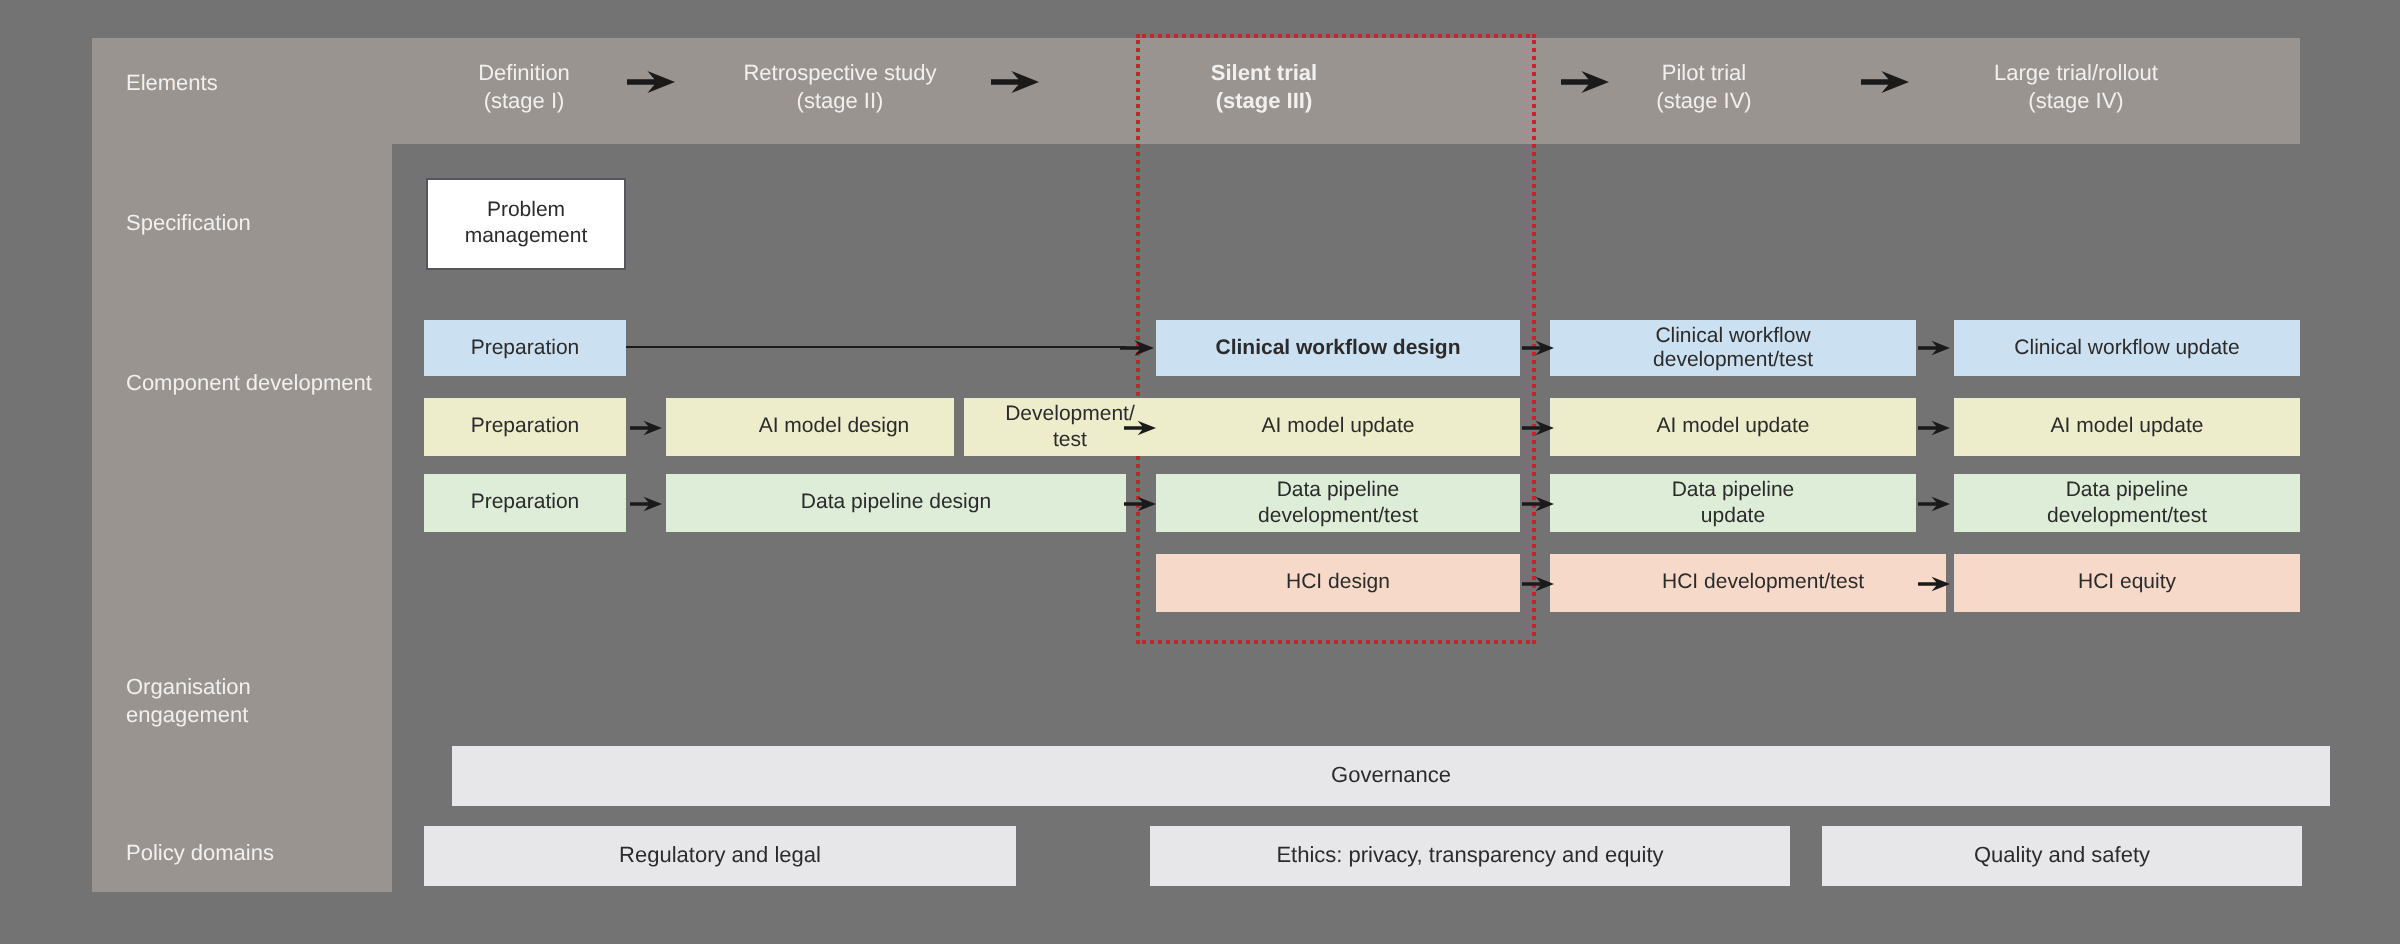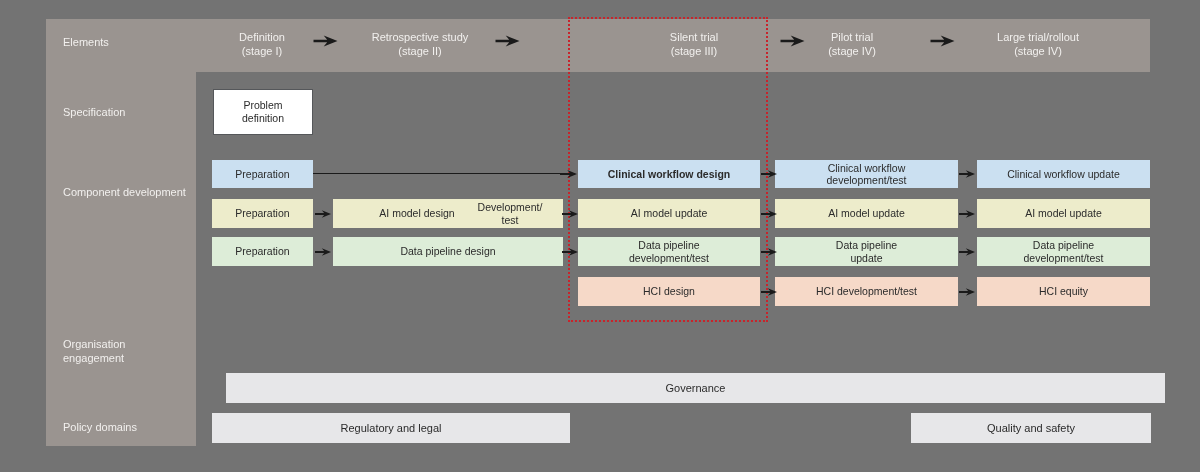--- a/index.html
+++ b/index.html
@@ -54,21 +54,21 @@
   <div class="side-label" style="top:421px;">Policy domains</div>
 
   <div class="stage" style="left:262px;">
     <span>Definition</span>
     <span>(stage I)</span>
   </div>
   <div class="stage" style="left:420px;">
     <span>Retrospective study</span>
     <span>(stage II)</span>
   </div>
-  <div class="stage" style="left:694px;">
+  <div class="stage" style="left:632px;font-weight:bold;">
     <span>Silent trial</span>
     <span>(stage III)</span>
   </div>
   <div class="stage" style="left:852px;">
     <span>Pilot trial</span>
     <span>(stage IV)</span>
   </div>
   <div class="stage" style="left:1038px;">
     <span>Large trial/rollout</span>
     <span>(stage IV)</span>
@@ -83,47 +83,47 @@
   <svg class="arrow" style="left:779px;top:35px;" width="27" height="12" viewBox="0 0 20 10">
       <path d="M20,5 L8.5,0.4 L11.4,3.9 L0,3.9 L0,6.1 L11.4,6.1 L8.5,9.6 Z" fill="#1a1a1a"></path>
     </svg>
   <svg class="arrow" style="left:929px;top:35px;" width="27" height="12" viewBox="0 0 20 10">
       <path d="M20,5 L8.5,0.4 L11.4,3.9 L0,3.9 L0,6.1 L11.4,6.1 L8.5,9.6 Z" fill="#1a1a1a"></path>
     </svg>
 
   <div class="hl-rect"></div>
 
   <div class="problem">Problem
-definition</div>
+management</div>
 
   <div class="box c-blue" style="left:212px;top:160px;width:101px;height:28px;">Preparation</div>
   <div class="box c-blue" style="left:578px;top:160px;width:182px;height:28px;font-weight:bold;">Clinical workflow design</div>
   <div class="box c-blue" style="left:775px;top:160px;width:183px;height:28px;">Clinical workflow
 development/test</div>
   <div class="box c-blue" style="left:977px;top:160px;width:173px;height:28px;">Clinical workflow update</div>
 
   <div class="box c-yellow" style="left:212px;top:199px;width:101px;height:29px;">Preparation</div>
   <div class="box c-yellow" style="left:333px;top:199px;width:120px;height:29px;padding-left:24px;">AI model design</div>
-  <div class="box c-yellow" style="left:457px;top:199px;width:106px;height:29px;">Development/
+  <div class="box c-yellow" style="left:482px;top:199px;width:106px;height:29px;">Development/
 test</div>
   <div class="box c-yellow" style="left:578px;top:199px;width:182px;height:29px;">AI model update</div>
   <div class="box c-yellow" style="left:775px;top:199px;width:183px;height:29px;">AI model update</div>
   <div class="box c-yellow" style="left:977px;top:199px;width:173px;height:29px;">AI model update</div>
 
   <div class="box c-green" style="left:212px;top:237px;width:101px;height:29px;">Preparation</div>
   <div class="box c-green" style="left:333px;top:237px;width:230px;height:29px;">Data pipeline design</div>
   <div class="box c-green" style="left:578px;top:237px;width:182px;height:29px;">Data pipeline
 development/test</div>
   <div class="box c-green" style="left:775px;top:237px;width:183px;height:29px;">Data pipeline
 update</div>
   <div class="box c-green" style="left:977px;top:237px;width:173px;height:29px;">Data pipeline
 development/test</div>
 
   <div class="box c-pink" style="left:578px;top:277px;width:182px;height:29px;">HCI design</div>
-  <div class="box c-pink" style="left:775px;top:277px;width:183px;height:29px;">HCI development/test</div>
+  <div class="box c-pink" style="left:775px;top:277px;width:183px;height:29px;padding-left:15px;">HCI development/test</div>
   <div class="box c-pink" style="left:977px;top:277px;width:173px;height:29px;">HCI equity</div>
 
   <div class="flow-line"></div>
   <svg class="arrow" style="left:560px;top:169px;" width="17" height="10" viewBox="0 0 20 10">
       <path d="M20,5 L8.5,0.4 L11.4,3.9 L0,3.9 L0,6.1 L11.4,6.1 L8.5,9.6 Z" fill="#1a1a1a"></path>
     </svg>
   <svg class="arrow" style="left:761px;top:169px;" width="16" height="10" viewBox="0 0 20 10">
       <path d="M20,5 L8.5,0.4 L11.4,3.9 L0,3.9 L0,6.1 L11.4,6.1 L8.5,9.6 Z" fill="#1a1a1a"></path>
     </svg>
   <svg class="arrow" style="left:959px;top:169px;" width="16" height="10" viewBox="0 0 20 10">
@@ -158,16 +158,17 @@
 
   <svg class="arrow" style="left:761px;top:287px;" width="16" height="10" viewBox="0 0 20 10">
       <path d="M20,5 L8.5,0.4 L11.4,3.9 L0,3.9 L0,6.1 L11.4,6.1 L8.5,9.6 Z" fill="#1a1a1a"></path>
     </svg>
   <svg class="arrow" style="left:959px;top:287px;" width="16" height="10" viewBox="0 0 20 10">
       <path d="M20,5 L8.5,0.4 L11.4,3.9 L0,3.9 L0,6.1 L11.4,6.1 L8.5,9.6 Z" fill="#1a1a1a"></path>
     </svg>
 
   <div class="box c-gray" style="left:226px;top:373px;width:939px;height:30px;">Governance</div>
 
-  <div class="box c-gray" style="left:212px;top:413px;width:358px;height:30px;">Regulatory and legal</div>
+  <div class="box c-gray" style="left:212px;top:413px;width:296px;height:30px;">Regulatory and legal</div>
+  <div class="box c-gray" style="left:575px;top:413px;width:320px;height:30px;">Ethics: privacy, transparency and equity</div>
   <div class="box c-gray" style="left:911px;top:413px;width:240px;height:30px;">Quality and safety</div>
 
 </div>
 
 </body></html>

